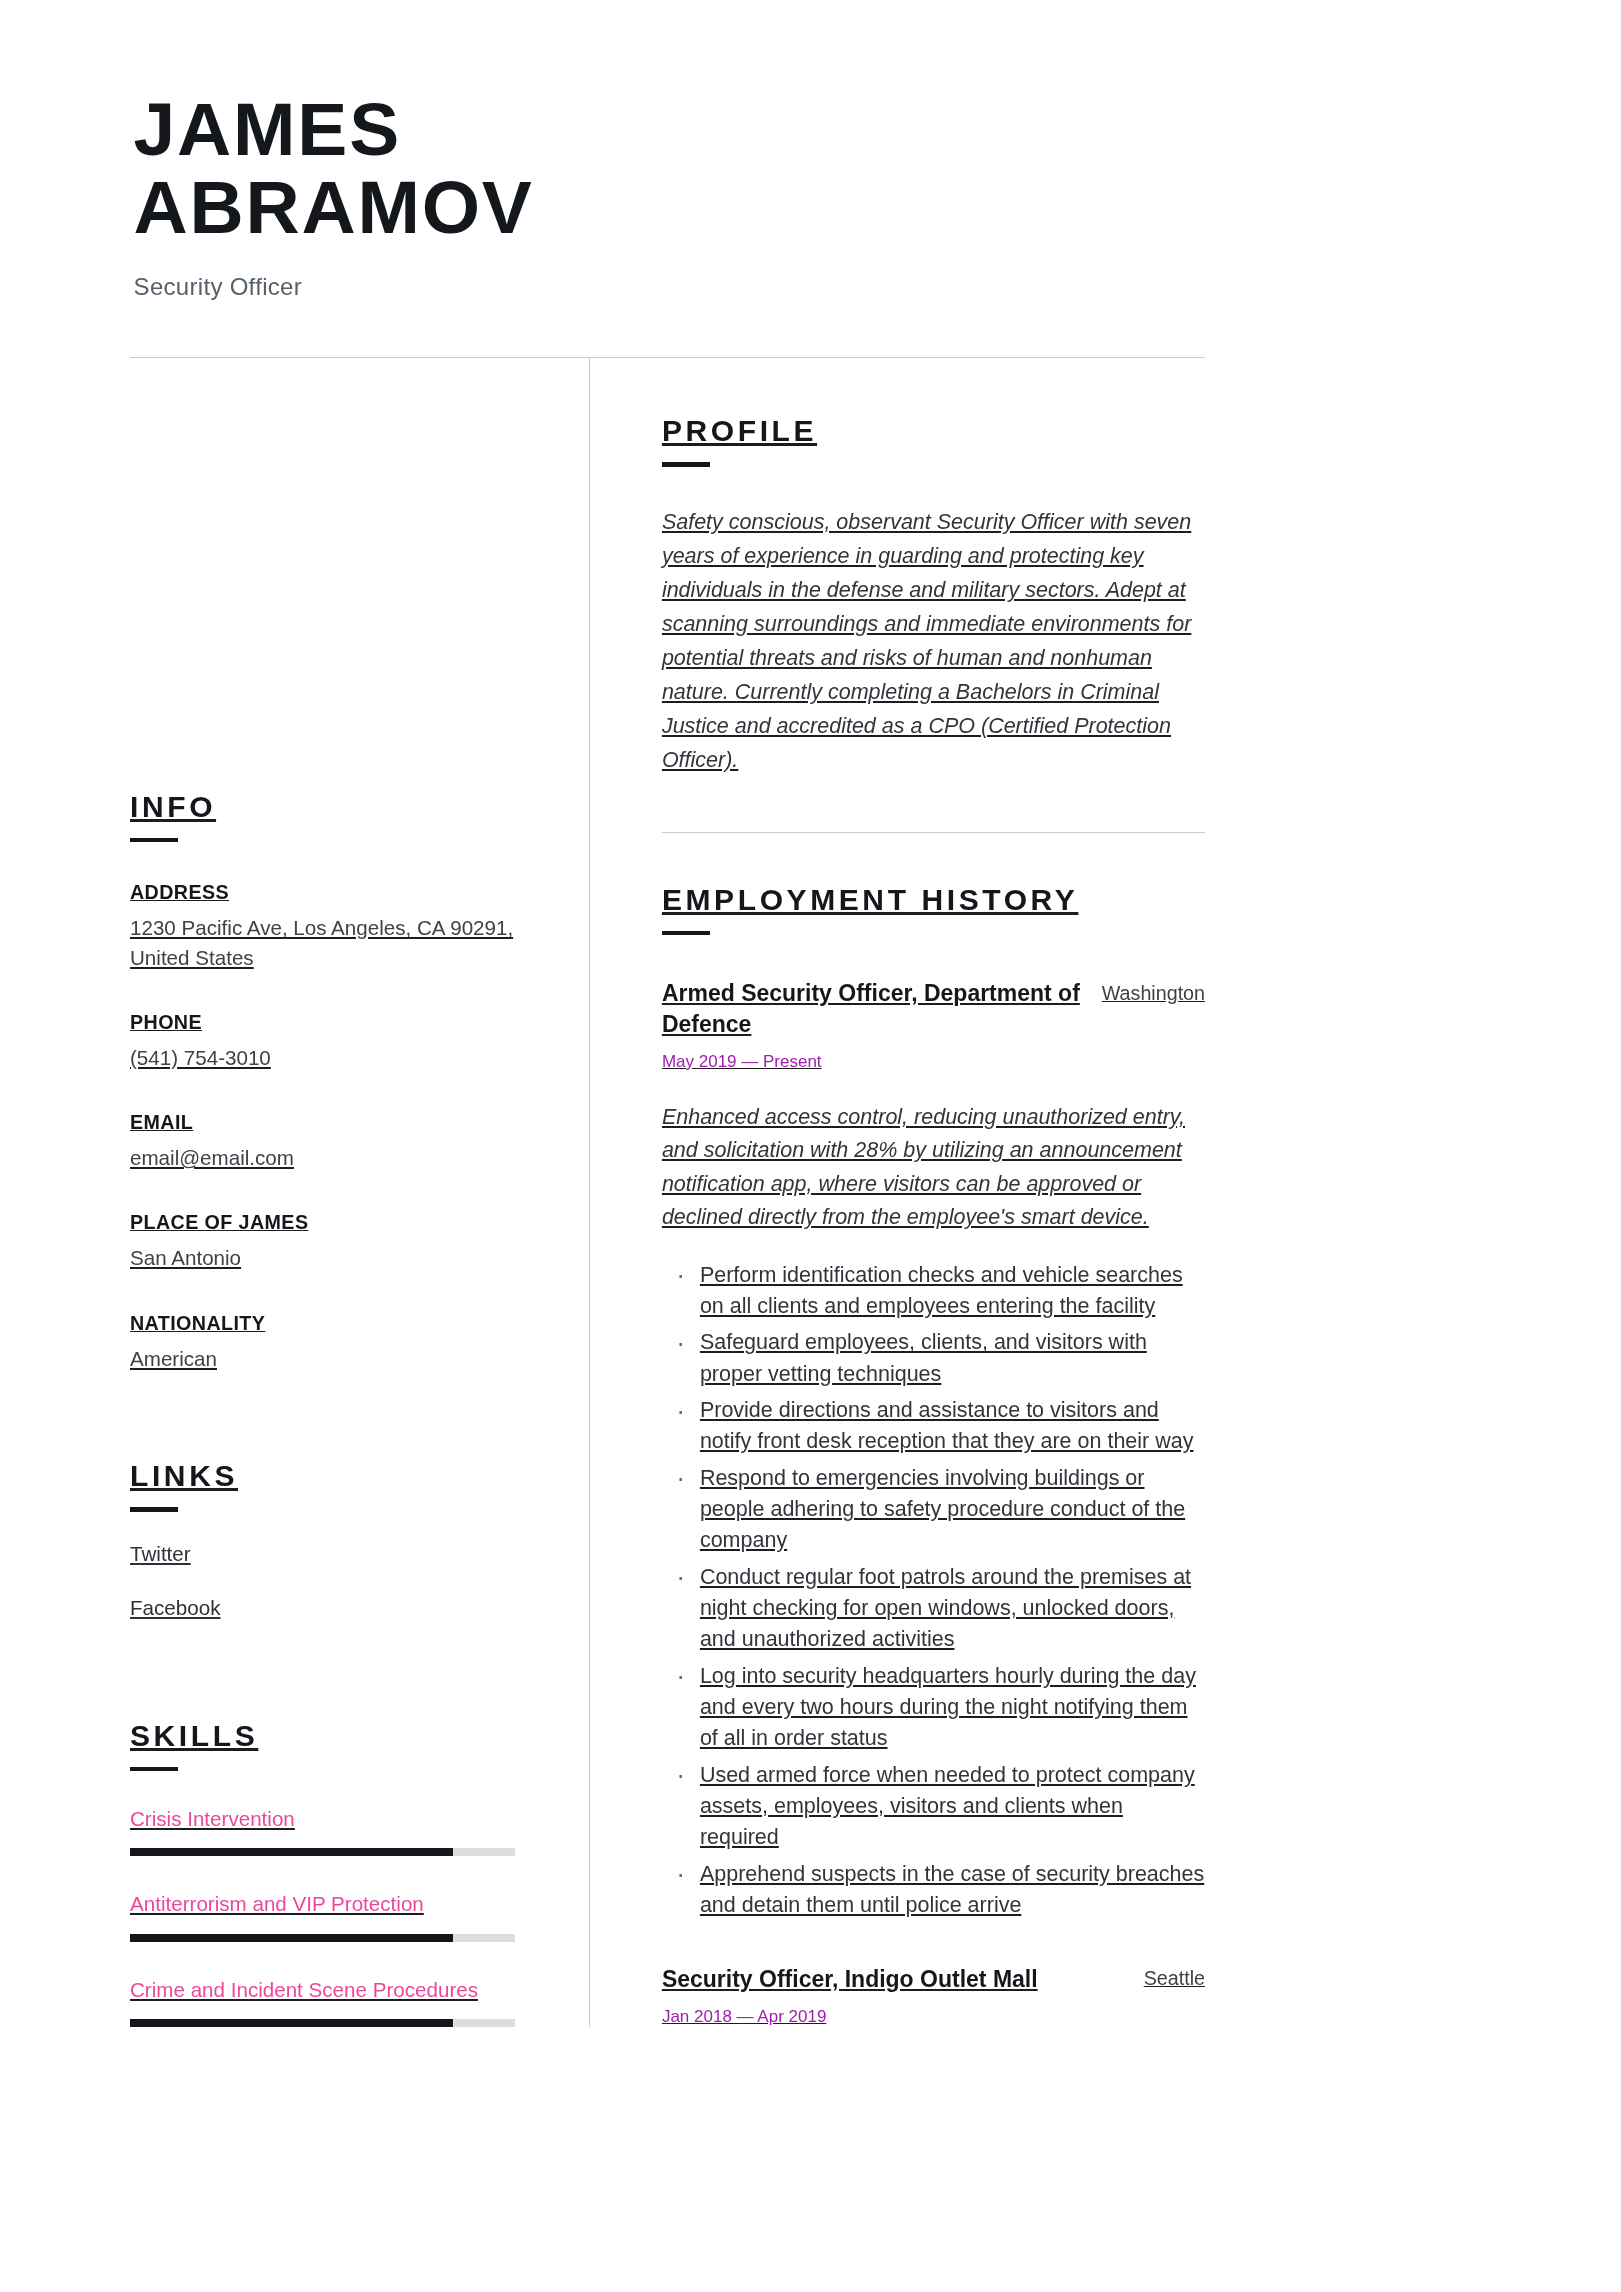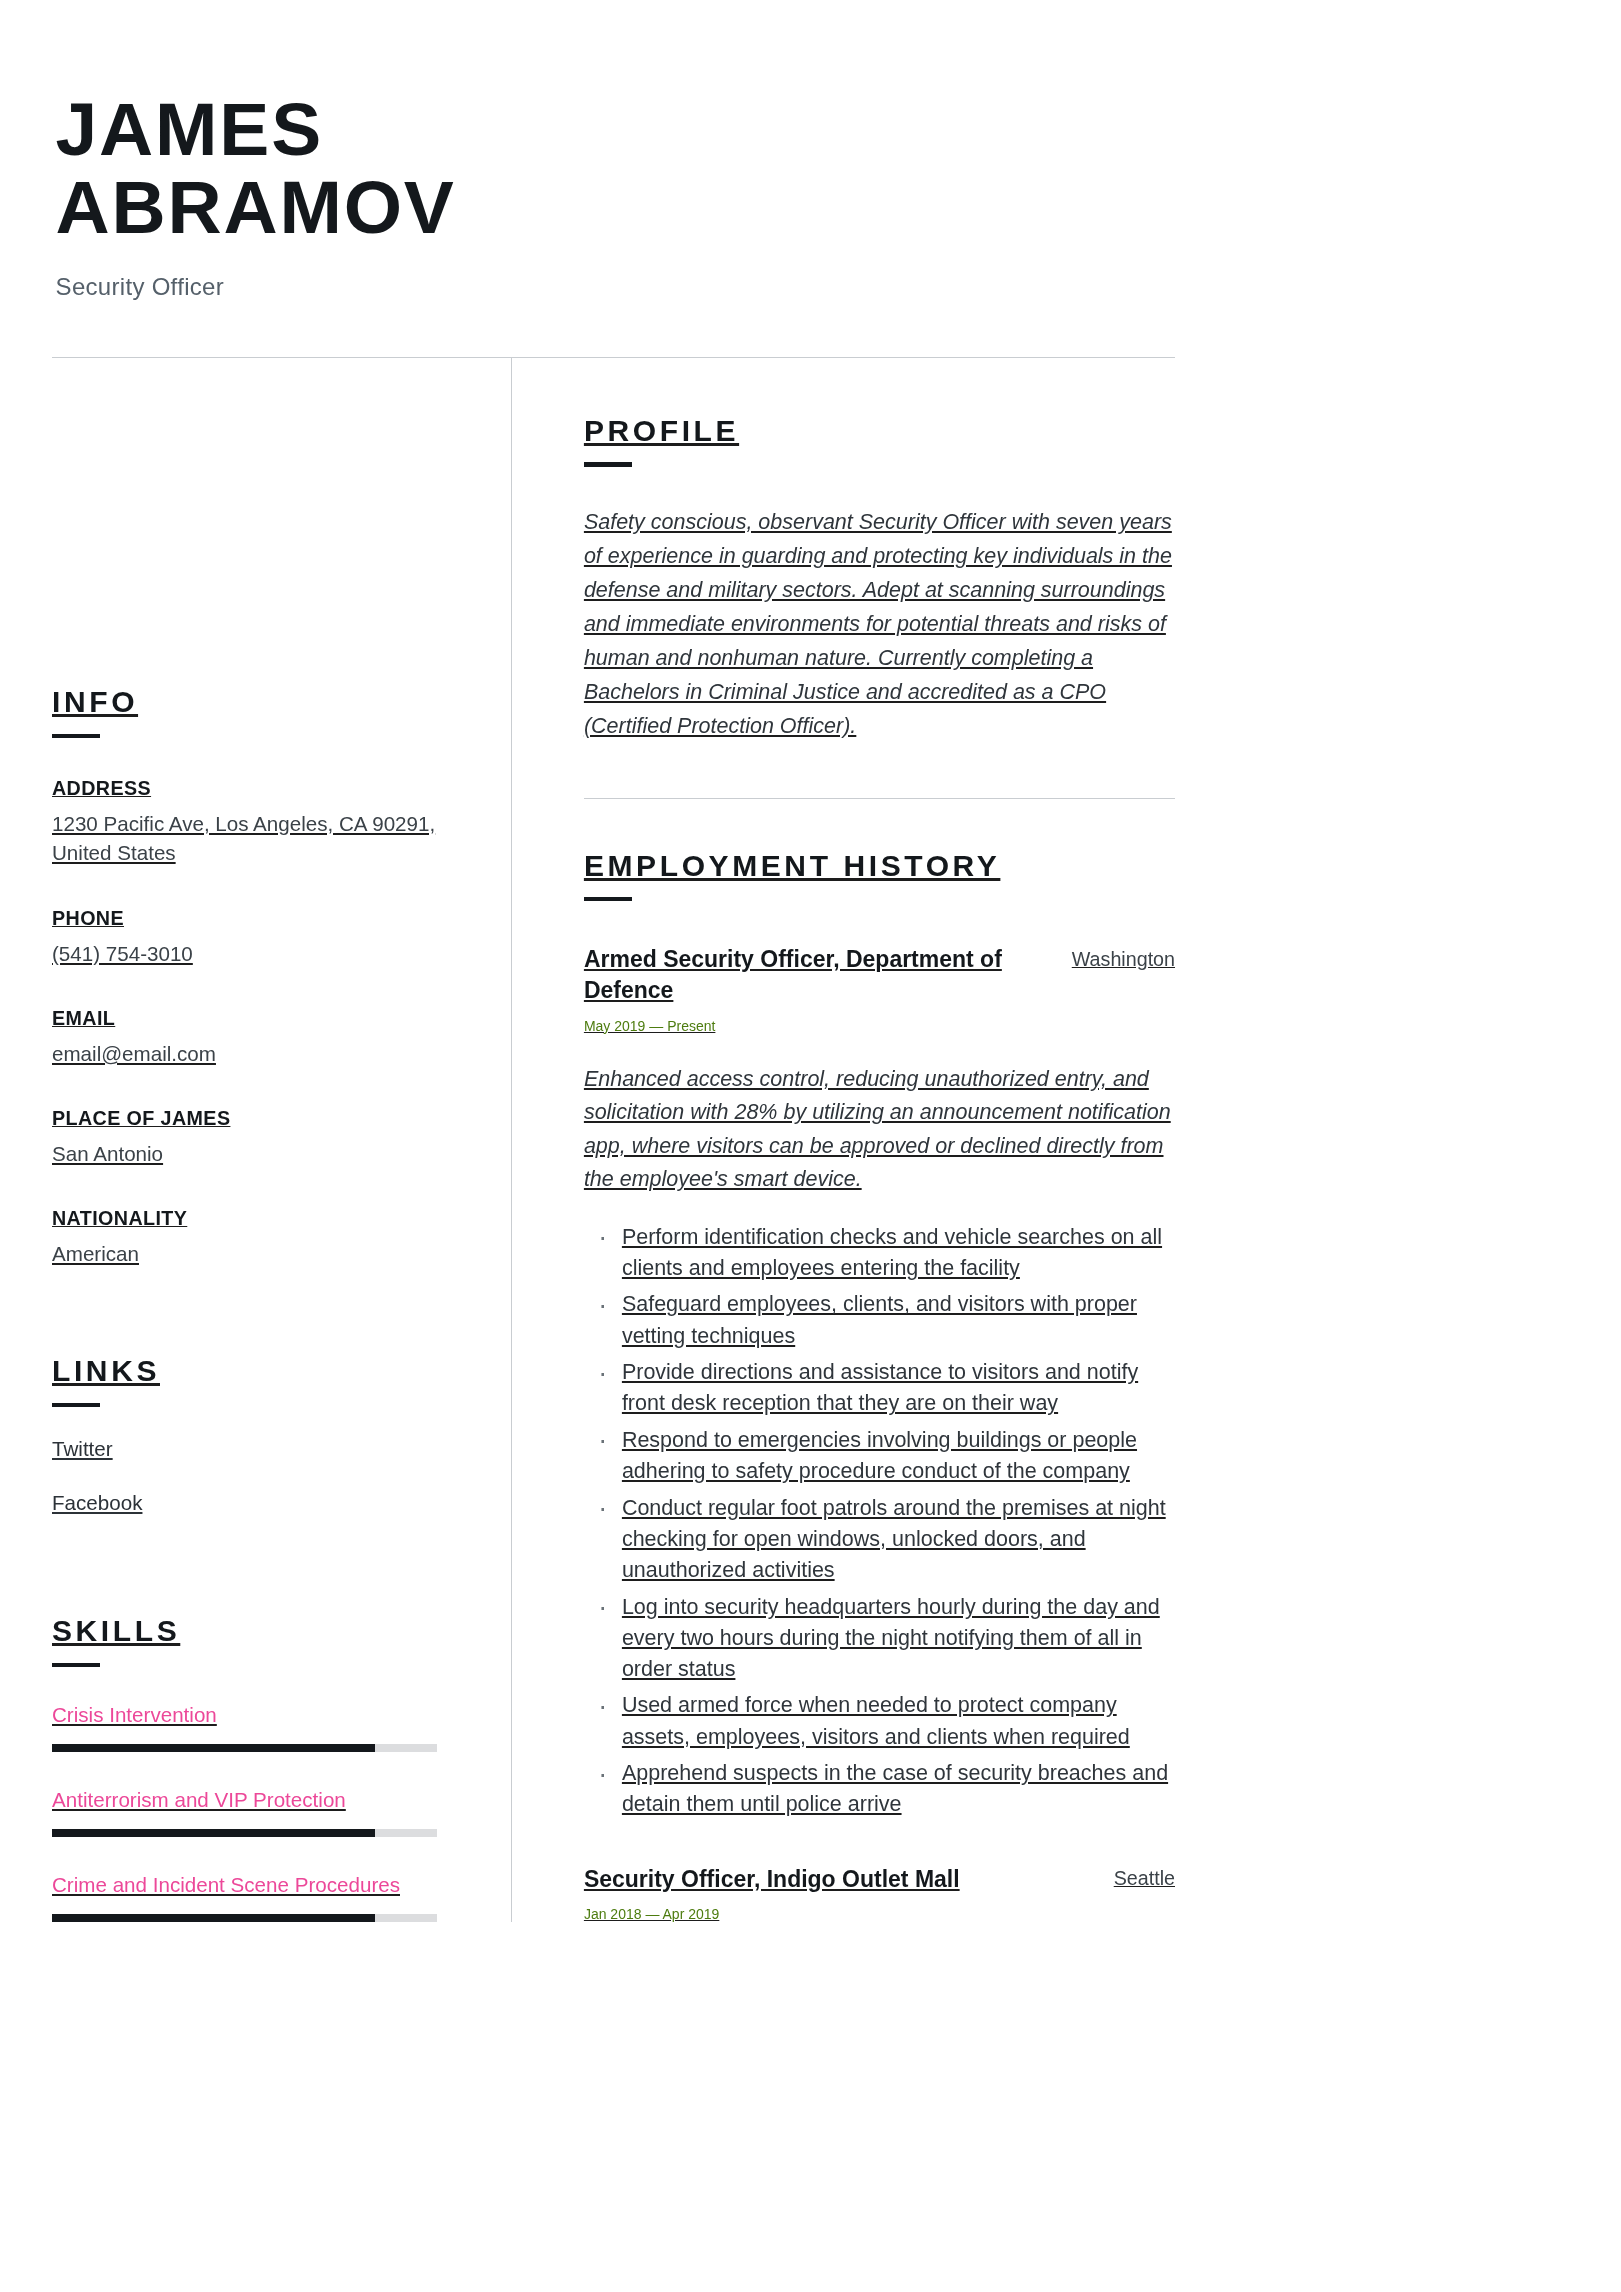--- a/index.html
+++ b/index.html
@@ -11,23 +11,24 @@
     width: 1621px;
     min-height: 2293px;
     font-family: "Liberation Sans", sans-serif;
     color: #1d1d1d;
     -webkit-font-smoothing: antialiased;
   }
   .page {
     width: 1293px;
     min-height: 2293px;
     box-sizing: border-box;
-    padding: 90px 118px 54px 52px;
+    padding: 90px 118px 54px 100px;
     position: relative;
     background: #ffffff;
+    margin-left: 30px;
   }
 
   
   .header {
     padding-left: 3.6px;
   }
   .name {
     font-size: 75px;
     line-height: 1.04;
     font-weight: 700;
@@ -178,22 +179,22 @@
     max-width: 591px;
   }
   .job-location {
     font-size: 19.7px;
     color: #3b4248;
     white-space: nowrap;
     padding-top: 3.6px;
   }
   .job-dates {
     margin-top: 12.5px;
-    font-size: 14px;
-    color: #4d7c0f;
+    font-size: 17px;
+    color: #a21caf;
   }
   .job-summary {
     margin-top: 29px;
     font-size: 21.5px;
     line-height: 1.56;
     font-style: italic;
     color: #2f353b;
     max-width: 788px;
   }
   ul.bullets {

